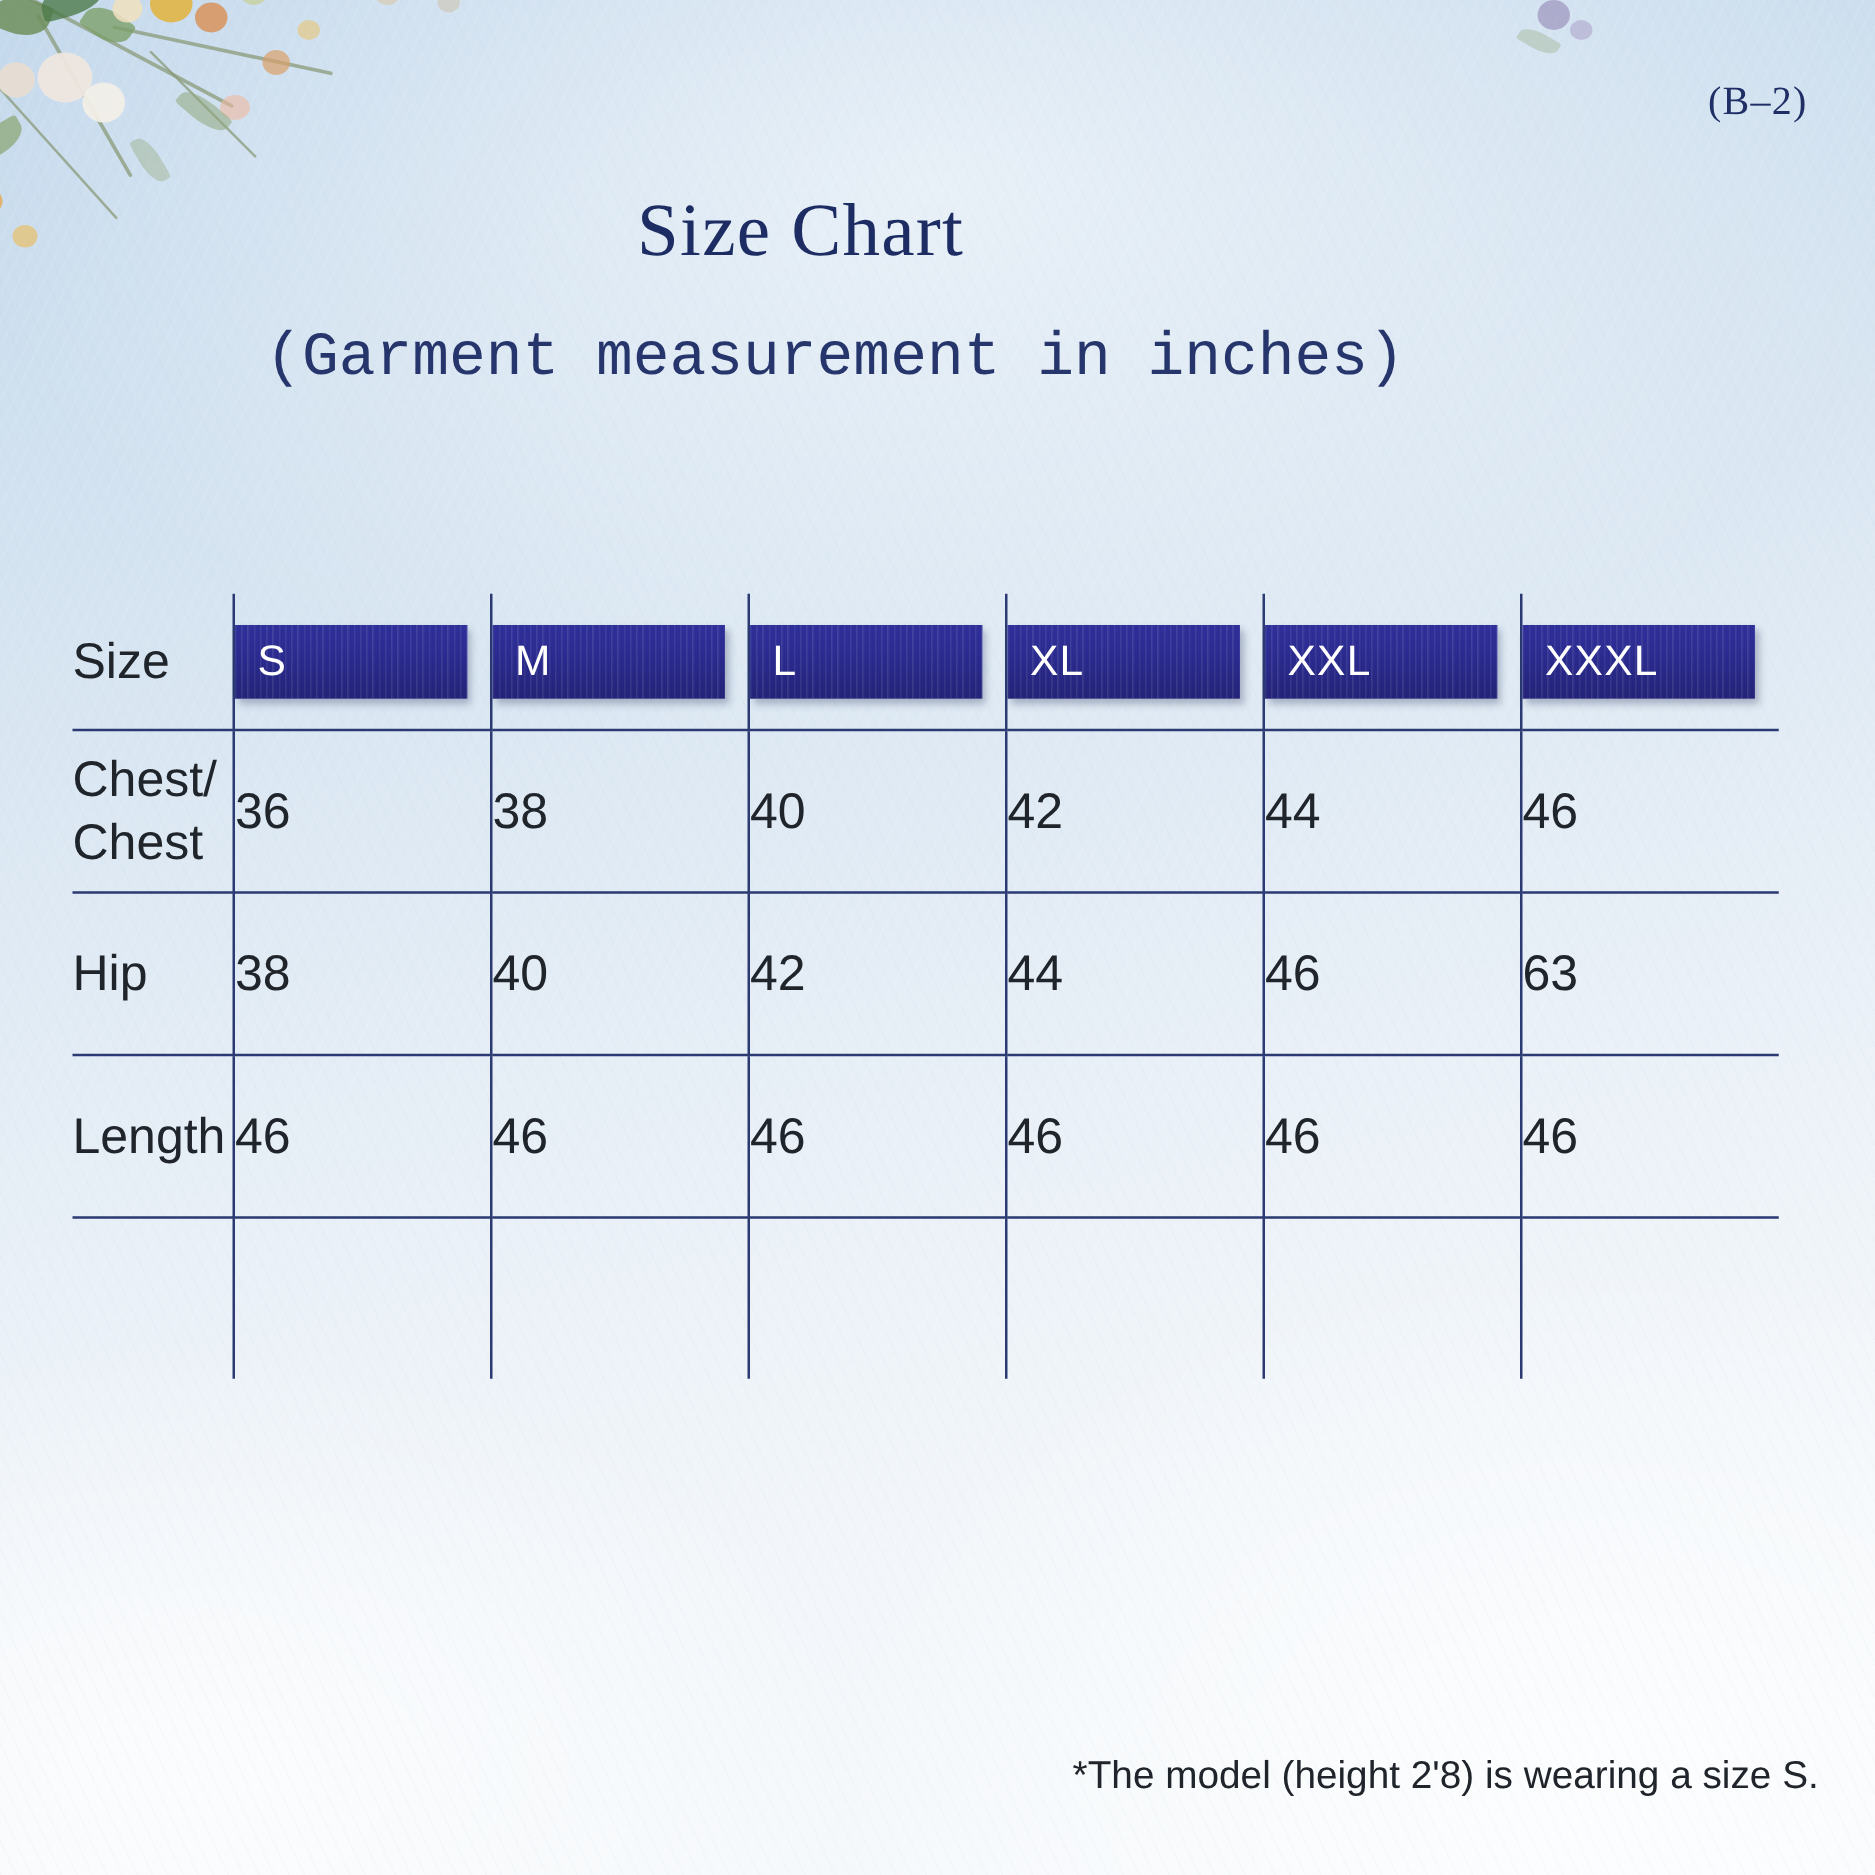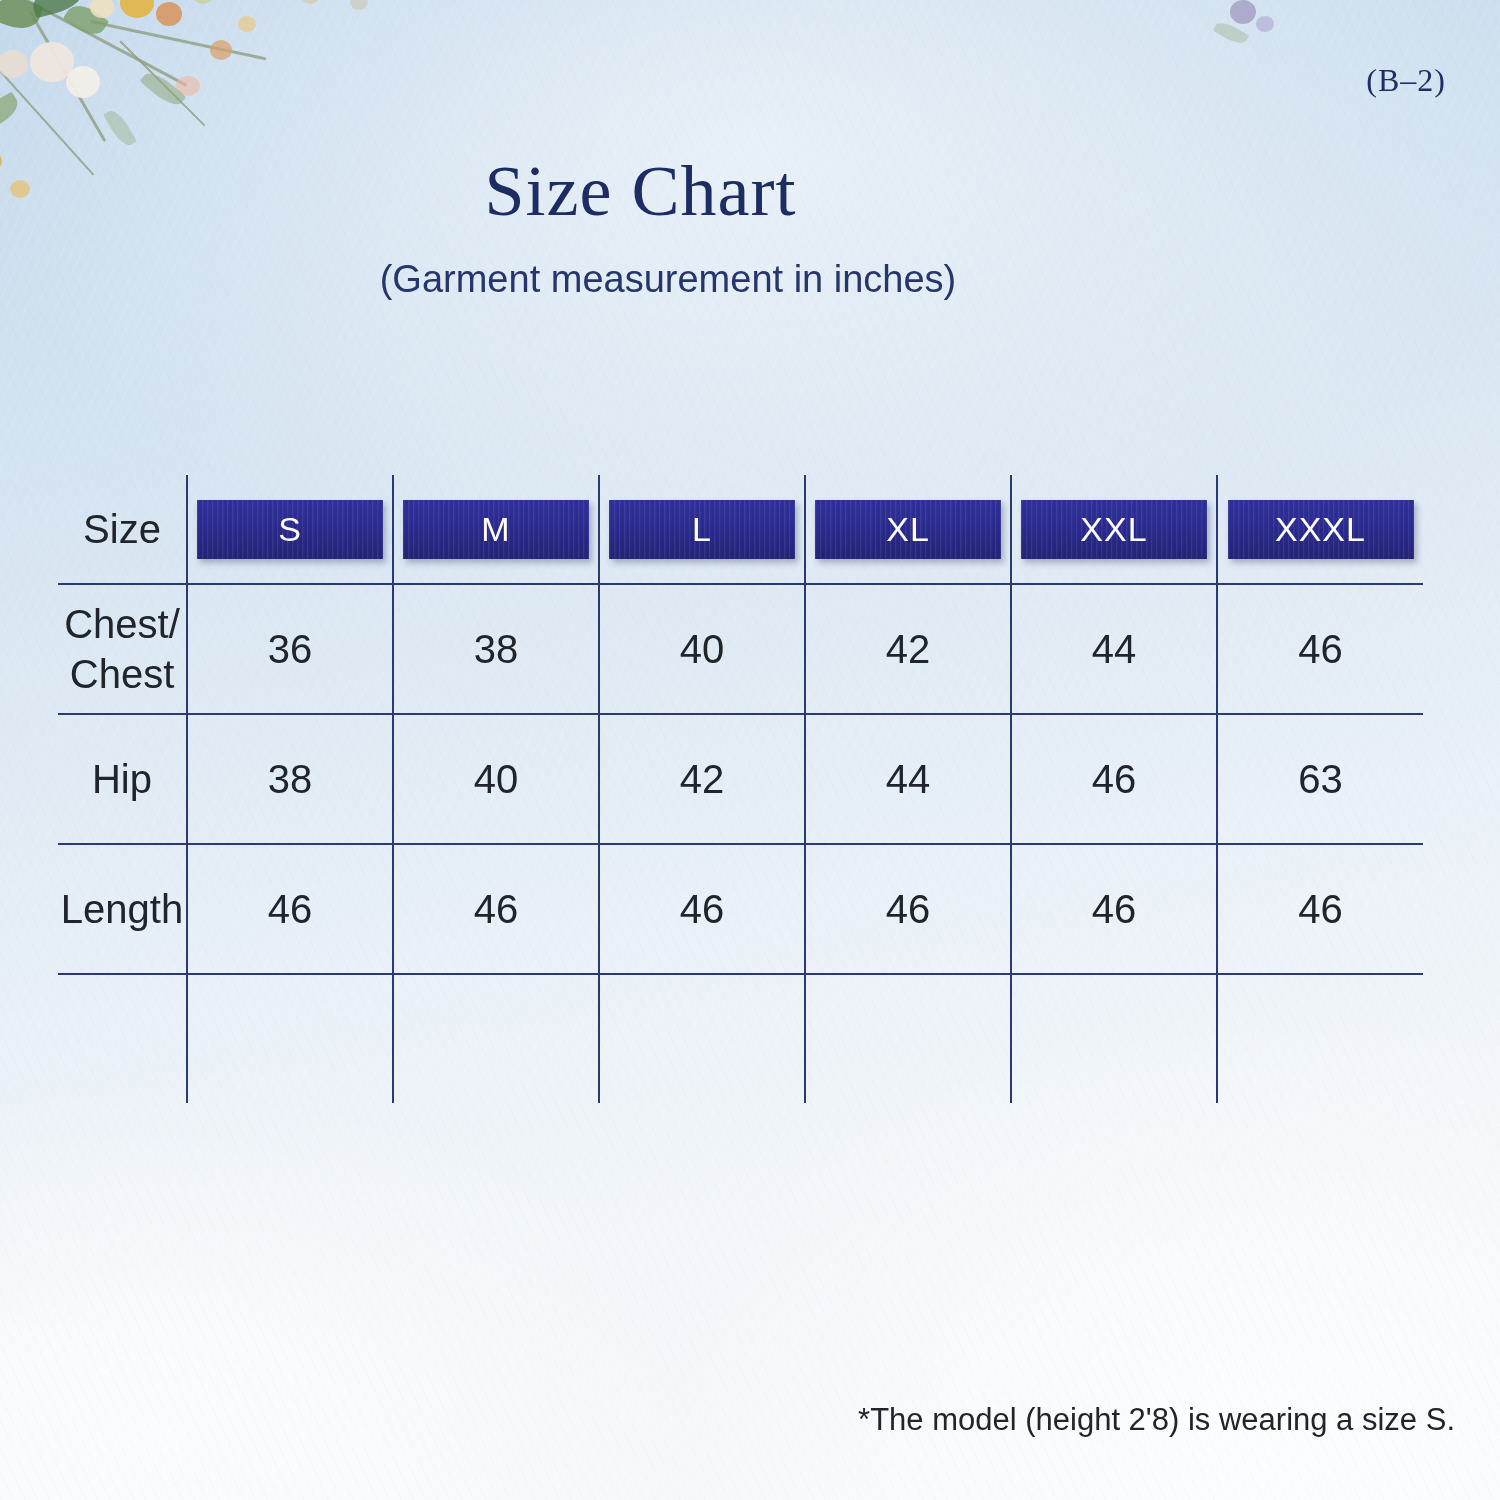--- a/index.html
+++ b/index.html
@@ -72,51 +72,50 @@
     letter-spacing: 1px;
   }
 
   .title {
     position: absolute;
     top: 150px;
     left: 0;
     width: 1281px;
     text-align: center;
     font-family: "Liberation Serif", serif;
-    font-size: 72px;
+    font-size: 60px;
     color: #1d2d63;
     letter-spacing: 1px;
   }
   .subtitle {
     position: absolute;
     top: 258px;
     left: 0;
     width: 1336px;
     text-align: center;
-    font-family: Liberation Sans, sans-serif;
-    font-size: 38px;
+    font-family: Liberation Mono, monospace;
+    font-size: 49px;
     color: #26356b;
   }
 
   
   .table-wrap {
     position: absolute;
     left: 58px;
     top: 475px;
     width: 1365px;
   }
   table.size-table {
     border-collapse: collapse;
     width: 100%;
     table-layout: fixed;
   }
   table.size-table td {
     border-right: 2px solid #2b3a72;
     border-bottom: 2px solid #2b3a72;
-    text-align: center;
     vertical-align: middle;
     color: #20242b;
     font-size: 40px;
     font-family: "Liberation Sans", sans-serif;
     padding: 0;
   }
   table.size-table tr td:last-child { border-right: none; }
   table.size-table tr:last-child td { border-bottom: none; }
 
   .col-label { width: 128px; }

